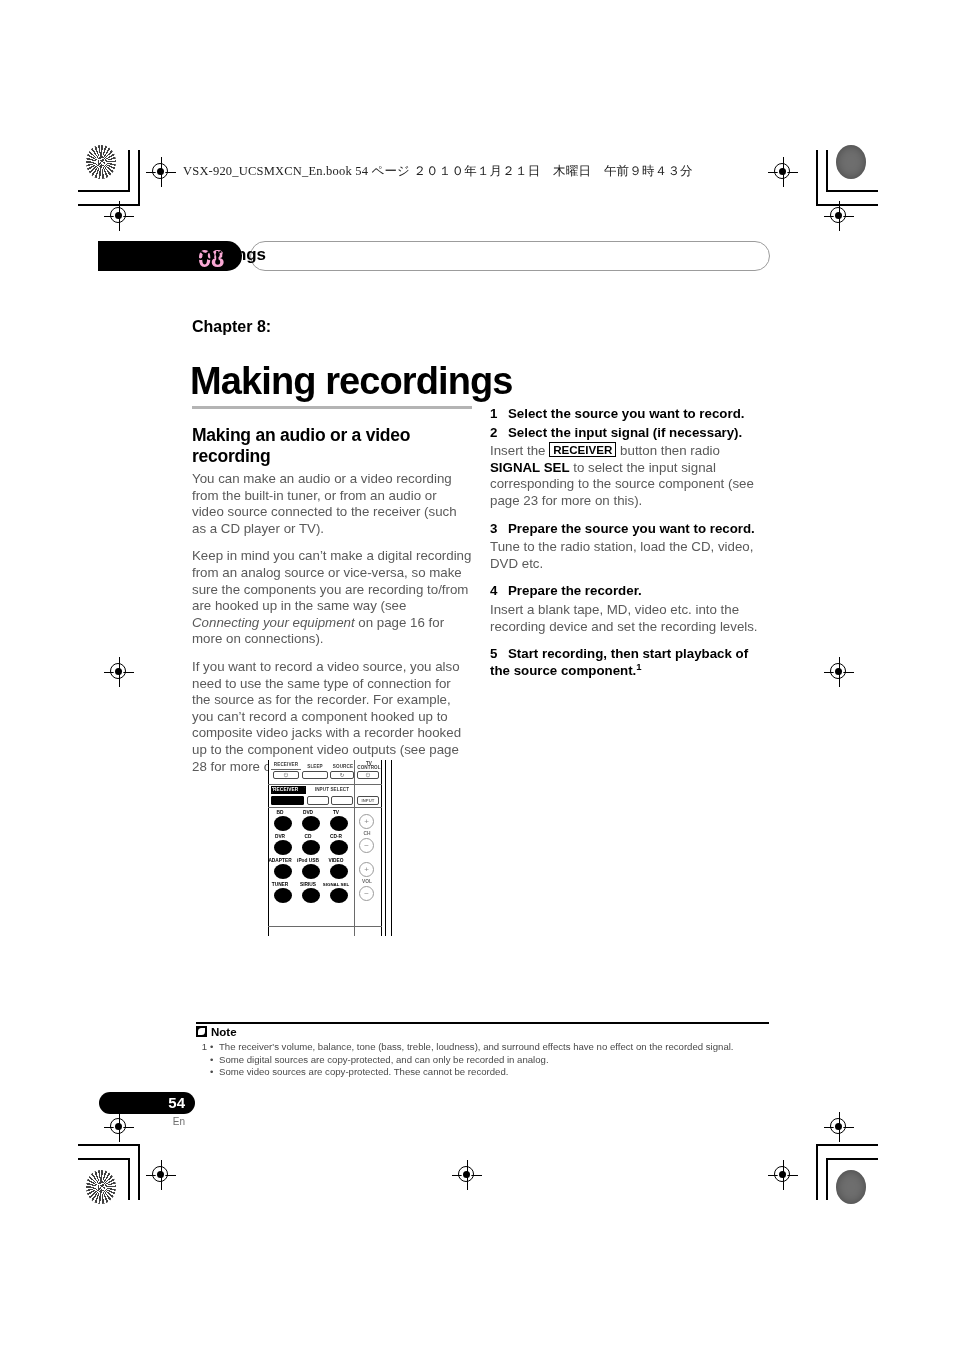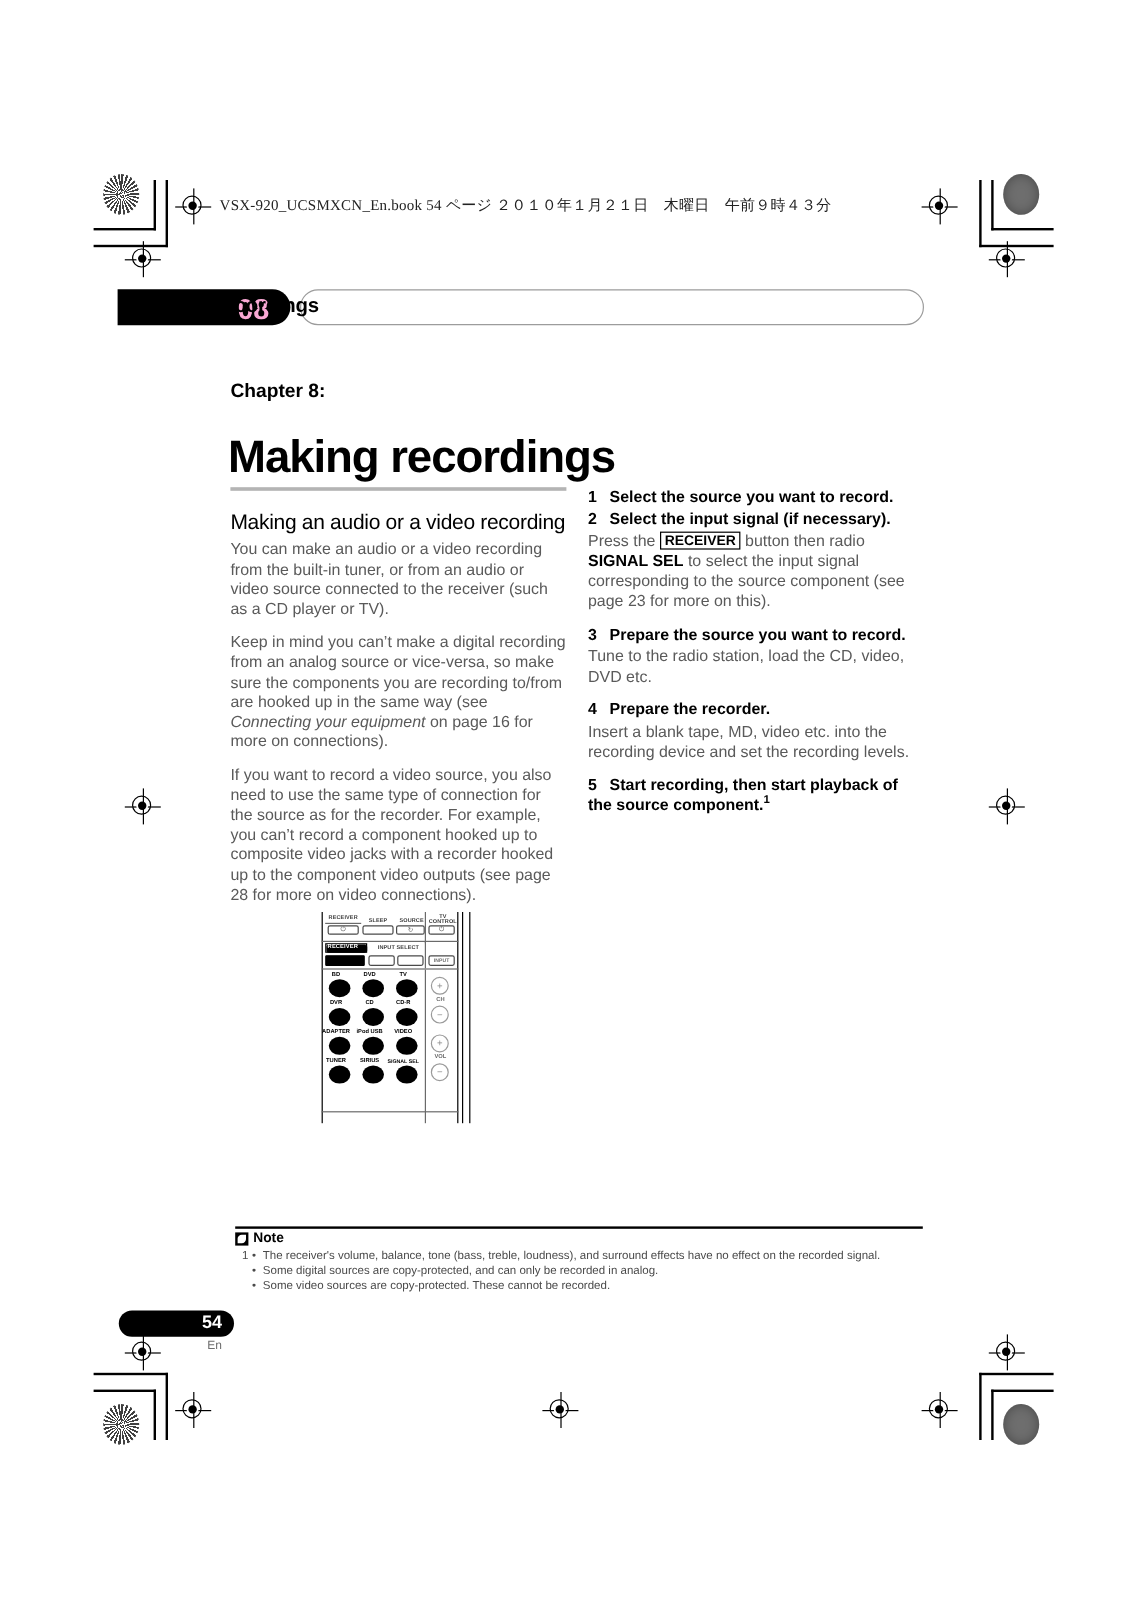--- a/index.html
+++ b/index.html
@@ -164,21 +164,21 @@
   .rule {
     height: 3px;
     background: #b4b4b4;
     margin-bottom: 8px;
     width: 280px;
   }
   h2.sec {
     margin: 16px 0 4px 0;
     font-size: 17.5px;
     line-height: 21px;
-    font-weight: 400;
+    font-weight: 700;
     color: #000;
     letter-spacing: -0.25px;
   }
   p.body {
     margin: 0 0 11px 0;
   }
   em.it { font-style: italic; }
 
   .step {
     margin: 0 0 2px 0;
@@ -332,21 +332,21 @@
     top: 1022px;
     width: 573px;
     height: 1.6px;
     background: #000;
   }
   .note-head {
     position: absolute;
     left: 196px;
     top: 1026px;
     display: flex;
-    align-items: flex-end;
+    align-items: flex-start;
     gap: 4px;
   }
   .note-icon {
     width: 11px; height: 11px;
     background: #000;
     position: relative;
   }
   .note-icon::after {
     content: "";
     position: absolute;
@@ -513,21 +513,21 @@
     <p class="body">You can make an audio or a video recording from the built-in tuner, or from an audio or video source connected to the receiver (such as a CD player or TV).</p>
     <p class="body"><span>Keep in mind you can’t make a digital recording from an analog source or vice-versa, so make sure the components you are recording to/from are hooked up in the same way (see </span><em class="it">Connecting your equipment</em><span> on page 16 for more on connections).</span></p>
     <p class="body">If you want to record a video source, you also need to use the same type of connection for the source as for the recorder. For example, you can’t record a component hooked up to composite video jacks with a recorder hooked up to the component video outputs (see page 28 for more on video connections).</p>
   </div>
 
   <div class="col col-right">
 
     <p class="step"><span class="n">1</span><span>Select the source you want to record.</span></p>
 
     <p class="step"><span class="n">2</span><span>Select the input signal (if necessary).</span></p>
-    <p class="step-body"><span>Press the </span><span class="keybox">RECEIVER</span><span> button then radio </span><b>SIGNAL SEL</b><span> to select the input signal corresponding to the source component (see page 23 for more on this).</span></p>
+    <p class="step-body"><span>Insert the </span><span class="keybox">RECEIVER</span><span> button then radio </span><b>SIGNAL SEL</b><span> to select the input signal corresponding to the source component (see page 23 for more on this).</span></p>
 
     <p class="step"><span class="n">3</span><span>Prepare the source you want to record.</span></p>
     <p class="step-body">Tune to the radio station, load the CD, video, DVD etc.</p>
 
     <p class="step"><span class="n">4</span><span>Prepare the recorder.</span></p>
     <p class="step-body">Insert a blank tape, MD, video etc. into the recording device and set the recording levels.</p>
 
     <p class="step"><span class="n">5</span><span>Start recording, then start playback of the source component.</span><sup class="fn">1</sup></p>
 
   </div>

